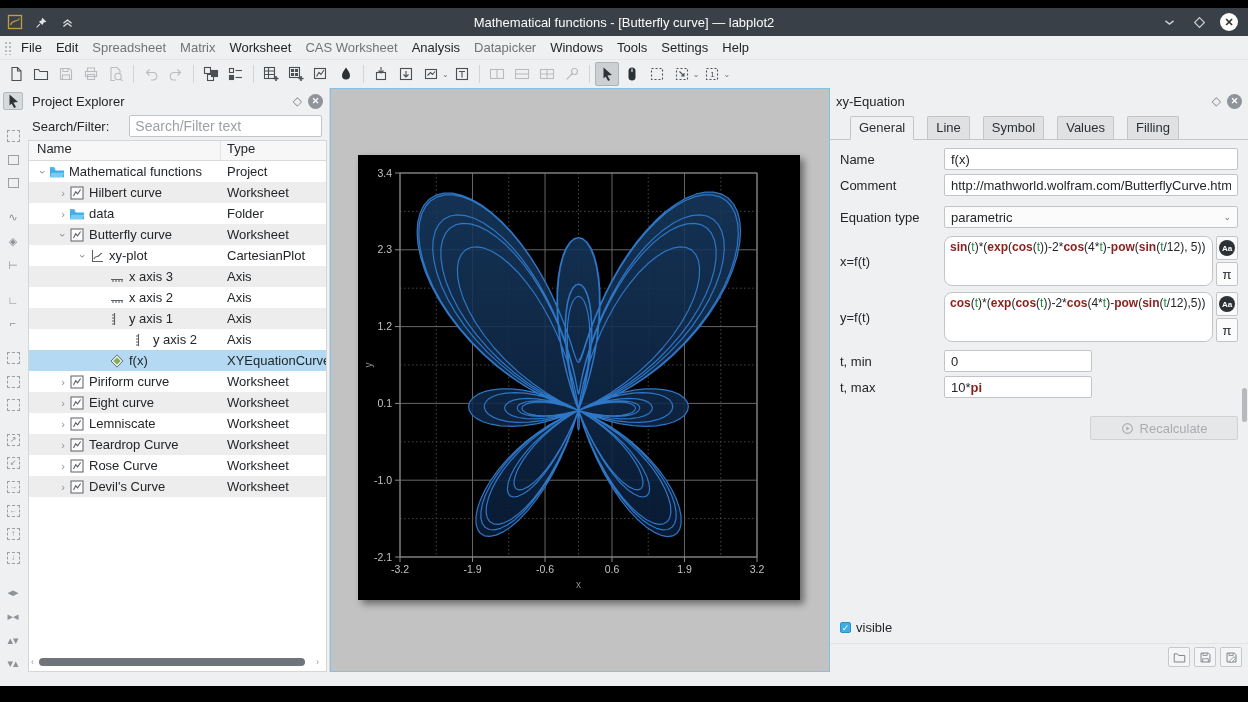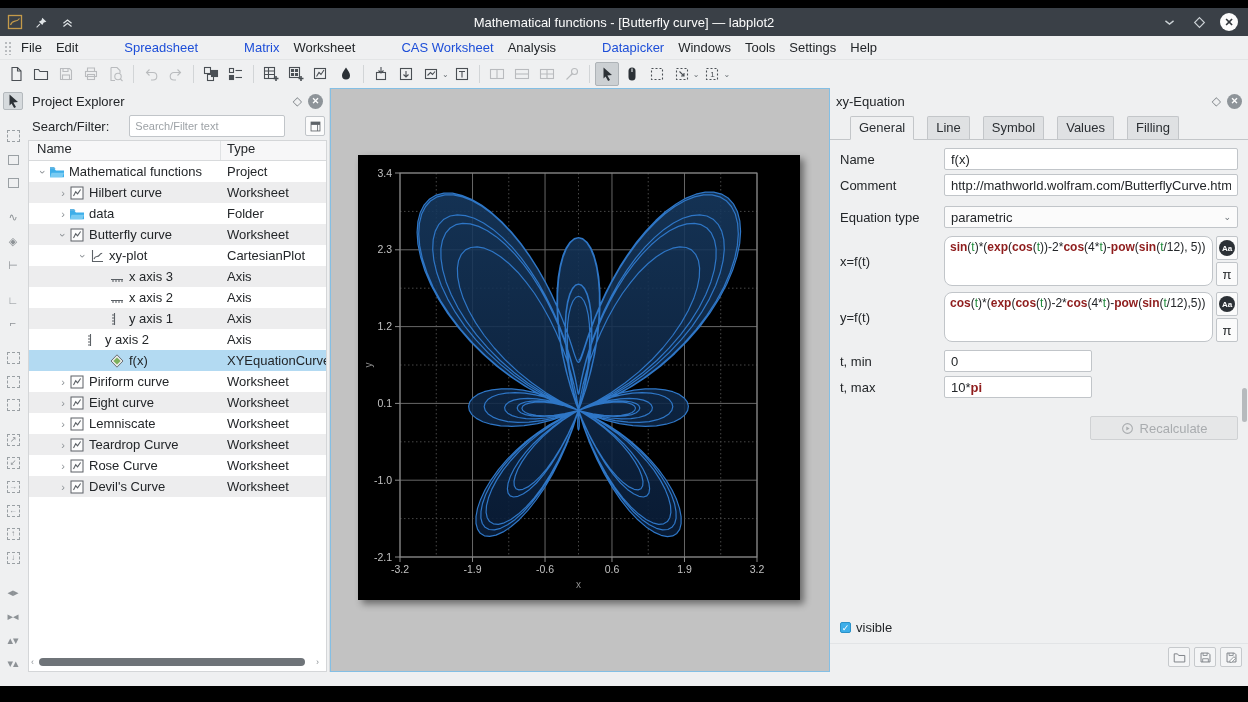--- a/index.html
+++ b/index.html
@@ -12,21 +12,21 @@
   .titlebar .tleft { display:flex; align-items:center; gap:8px; padding-left:6px; }
   .titlebar .title { position:absolute; left:0; right:0; text-align:center; color:#fcfcfc; font-size:13px; pointer-events:none; }
   .titlebar .tright { margin-left:auto; display:flex; align-items:center; gap:12px; padding-right:10px; color:#ccd2d6; }
   .tbtn { width:18px; height:18px; display:flex; align-items:center; justify-content:center; font-size:13px; }
   .close-circle { width:18px; height:18px; border-radius:50%; background:#fcfcfc; color:#31363b; font-size:11px; display:flex; align-items:center; justify-content:center; font-weight:bold; }
 
   
   .menubar { height:24px; background:#eff0f1; display:flex; align-items:center; padding-left:2px; flex:0 0 auto; border-bottom:1px solid #e3e5e6;}
   .menu-grip { width:8px; height:14px; margin:0 2px; background-image:radial-gradient(#b8bbbe 1px, transparent 1px); background-size:4px 4px; }
   .menu-item { padding:3px 7px; font-size:13px; }
-  .menu-item.disabled { color:#1d4ed8;margin-left:32px; }
+  .menu-item.disabled { color:#737373; }
 
   
   .toolbar { height:28px; background:#eff0f1; display:flex; align-items:center; padding-left:4px; gap:1px; flex:0 0 auto; }
   .tool-btn { width:24px; height:24px; border-radius:2px; display:flex; align-items:center; justify-content:center; position:relative; }
   .tool-btn.pressed { background:#ccd0d3; border:1px solid #aeb3b7; }
   .tool-btn.disabled svg { opacity:.32; }
   .tool-sep { width:1px; height:18px; background:#d2d5d7; margin:0 4px; }
   .dd { font-size:8px; color:#6a7075; margin-left:-2px; }
 
   
@@ -41,21 +41,21 @@
   .strip-gap { height:4px; }
 
   
   .explorer { width:304px; background:#eff0f1; display:flex; flex-direction:column; border-right:1px solid #d8dadc; }
   .dock-title { height:26px; display:flex; align-items:center; padding:0 6px; gap:6px; }
   .dock-title .dtext { flex:1; font-size:13px; }
   .dock-float { color:#7d8287; font-size:12px; }
   .dock-close { width:15px; height:15px; border-radius:50%; background:#8e9499; color:#fff; font-size:9px; font-weight:bold; display:flex; align-items:center; justify-content:center; }
   .search-row { display:flex; align-items:center; padding:1px 4px 3px 6px; gap:20px; }
   .search-row label { font-size:13px; }
-  .search-row input { flex:1; height:22px; border:1px solid #c1c5c9; border-radius:2px; padding:0 5px; font-size:11px; background:#fff; color:#232629; }
+  .search-row input { flex:1; height:22px; border:1px solid #c1c5c9; border-radius:2px; padding:0 5px; font-size:14px; background:#fff; color:#232629; }
   .search-row input::placeholder { color:#9da2a6; }
   .search-btn { width:20px; height:20px; border:1px solid #c1c5c9; border-radius:2px; background:#fbfbfb; display:flex; align-items:center; justify-content:center; }
   .tree-wrap { flex:1; background:#fff; border:1px solid #d4d6d8; margin:0 2px; display:flex; flex-direction:column; overflow:hidden; position:relative;}
   .tree-head { display:flex; height:20px; background:#f7f7f8; border-bottom:1px solid #d8dadc; font-size:13px; flex:0 0 auto;}
   .tree-head .c1 { width:192px; padding-left:8px; border-right:1px solid #e0e2e4; }
   .tree-head .c2 { flex:1; padding-left:6px; }
   .tree-row { display:flex; height:21px; align-items:center; font-size:13px; }
   .tree-row.alt { background:#ededee; }
   .tree-row.selected { background:#b3daf2; }
   .tree-row .c1 { width:192px; display:flex; align-items:center; overflow:hidden; white-space:nowrap; }
@@ -503,21 +503,21 @@
               <span class="c1" style="padding-left: 68px;">
                 <span class="exp"></span>
                 <span class="ticon"><svg width="16" height="16" viewBox="0 0 16 16">
                     <path d="M5.5 2v12M5.5 4H3M5.5 7H3M5.5 10H3M5.5 13H3" fill="none" stroke="#5c6166" stroke-width="1.1"></path>
                   </svg></span>
                 <span>y axis 1</span>
               </span>
               <span class="c2">Axis</span>
             </div>
             <div class="tree-row">
-              <span class="c1" style="padding-left: 44px;">
+              <span class="c1" style="padding-left: 92px;">
                 <span class="exp"></span>
                 <span class="ticon"><svg width="16" height="16" viewBox="0 0 16 16">
                     <path d="M5.5 2v12M5.5 4H3M5.5 7H3M5.5 10H3M5.5 13H3" fill="none" stroke="#5c6166" stroke-width="1.1"></path>
                   </svg></span>
                 <span>y axis 2</span>
               </span>
               <span class="c2">Axis</span>
             </div>
             <div class="tree-row alt selected">
               <span class="c1" style="padding-left: 68px;">

